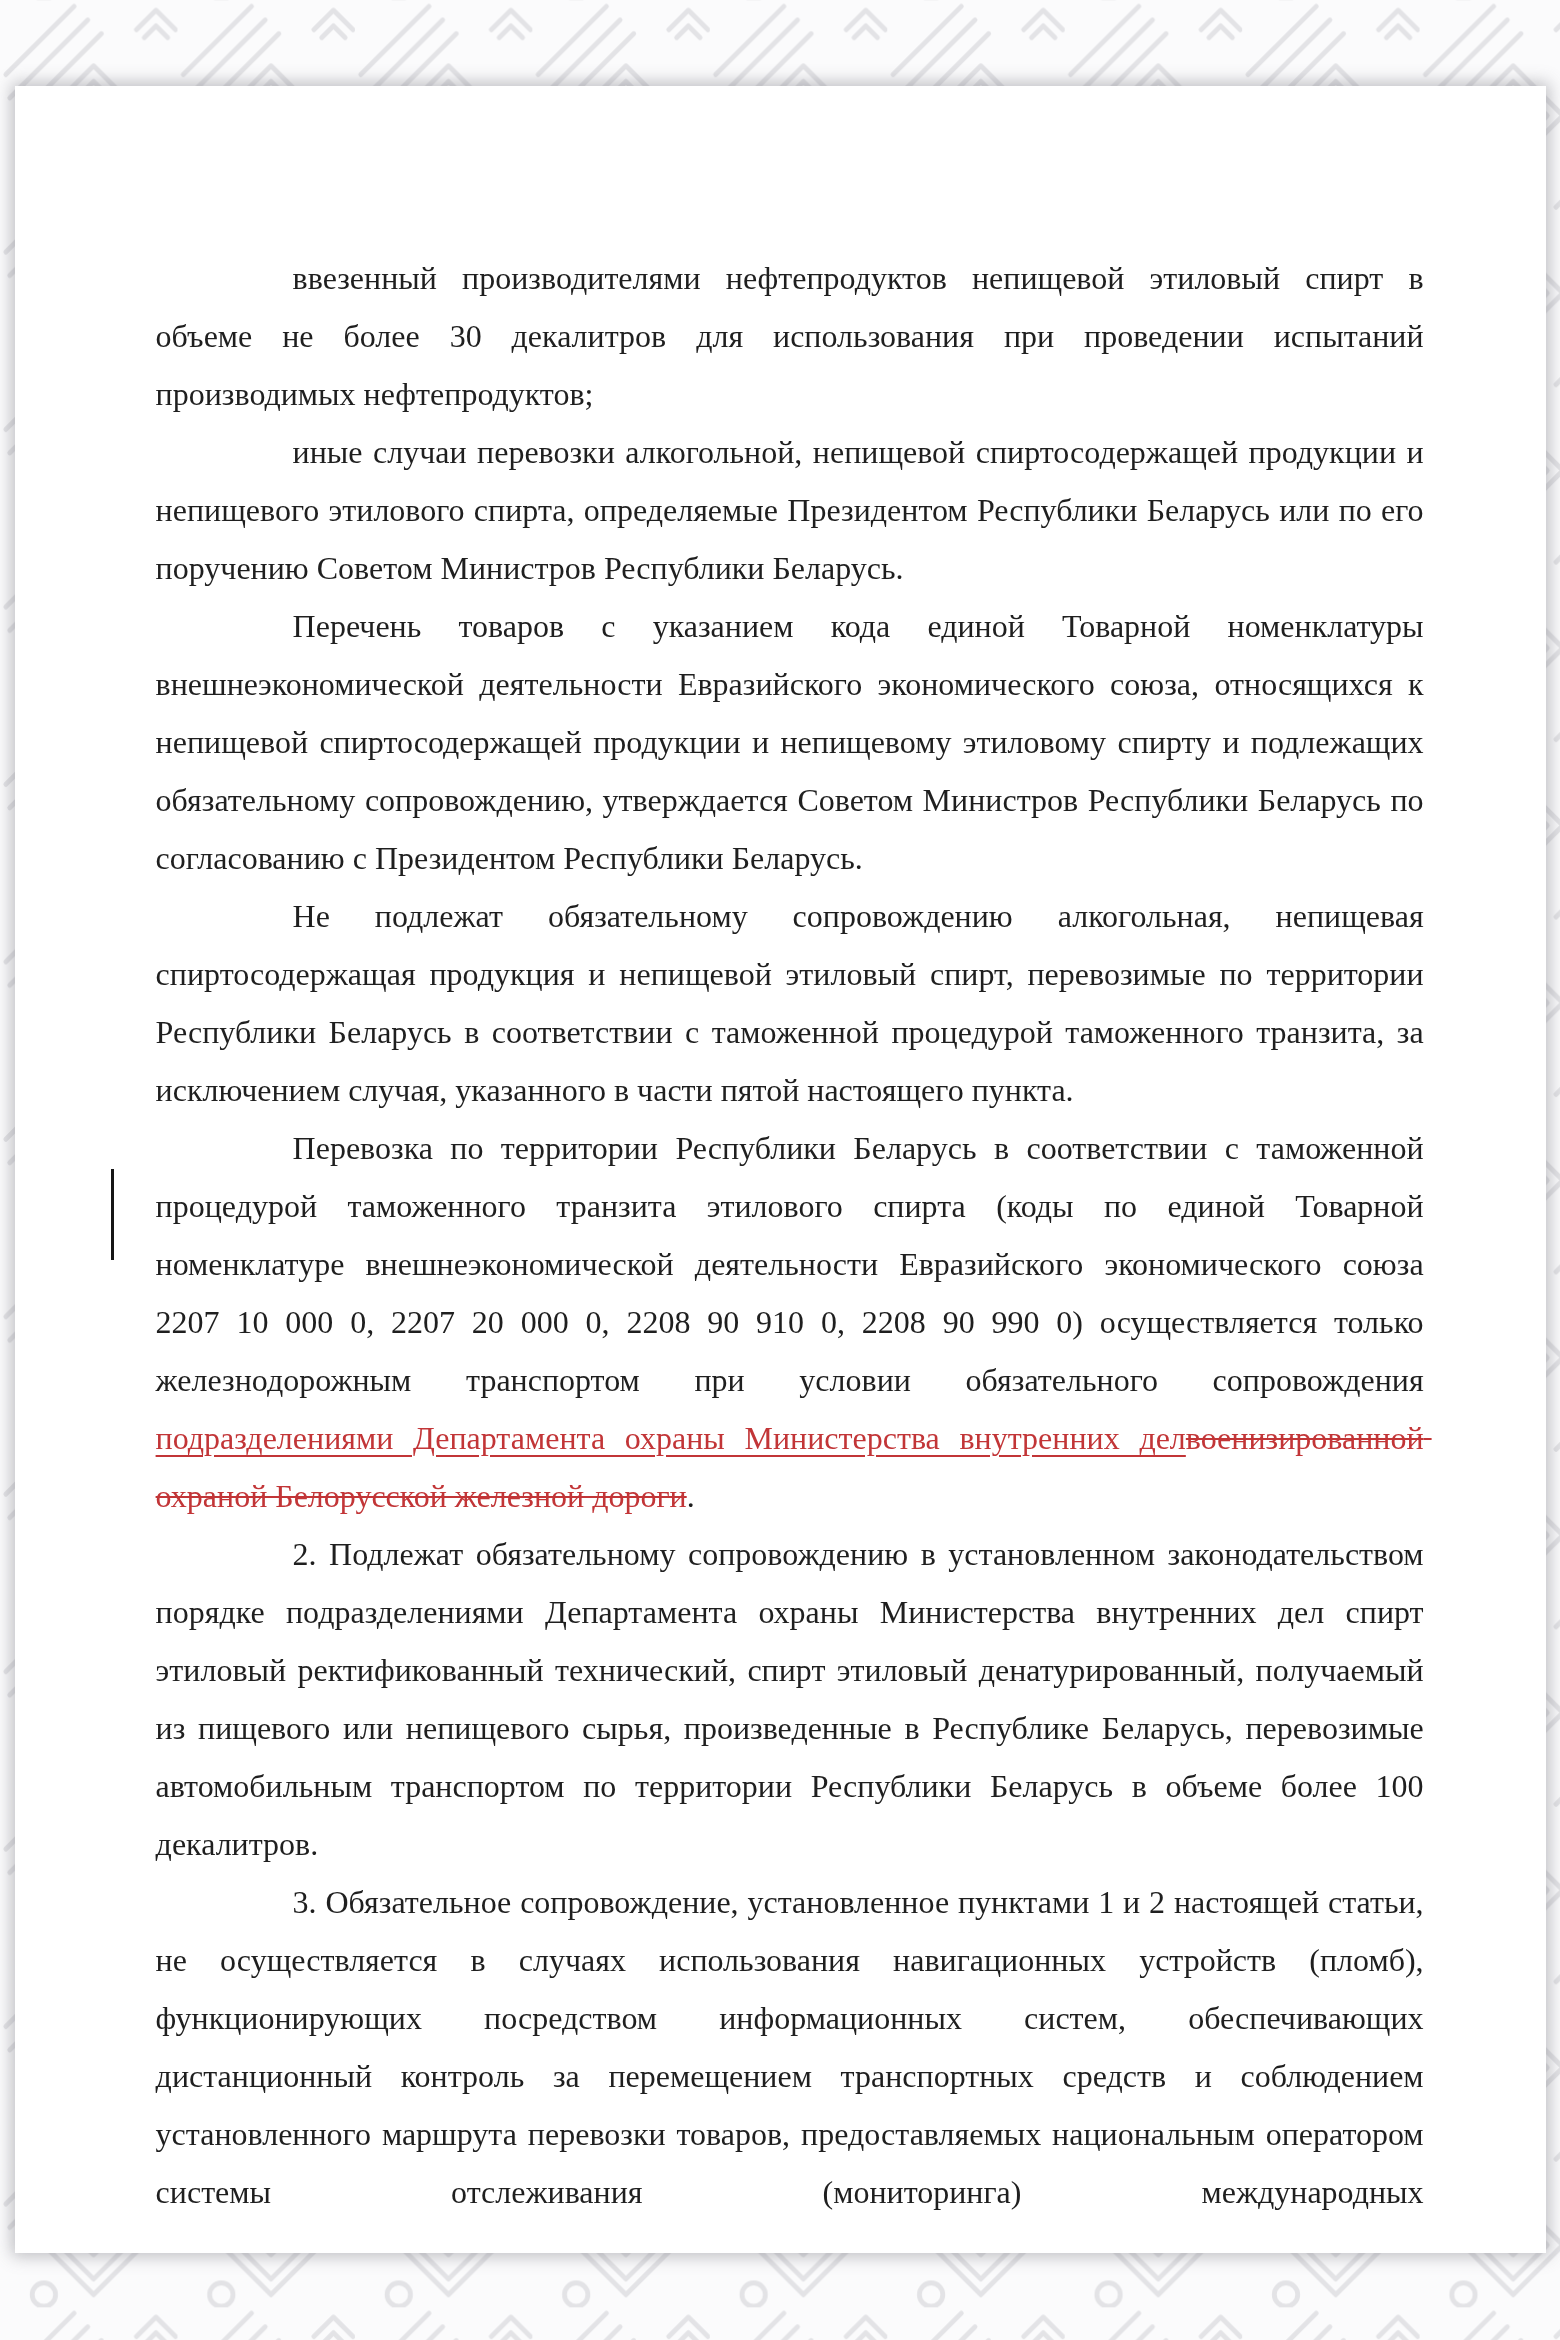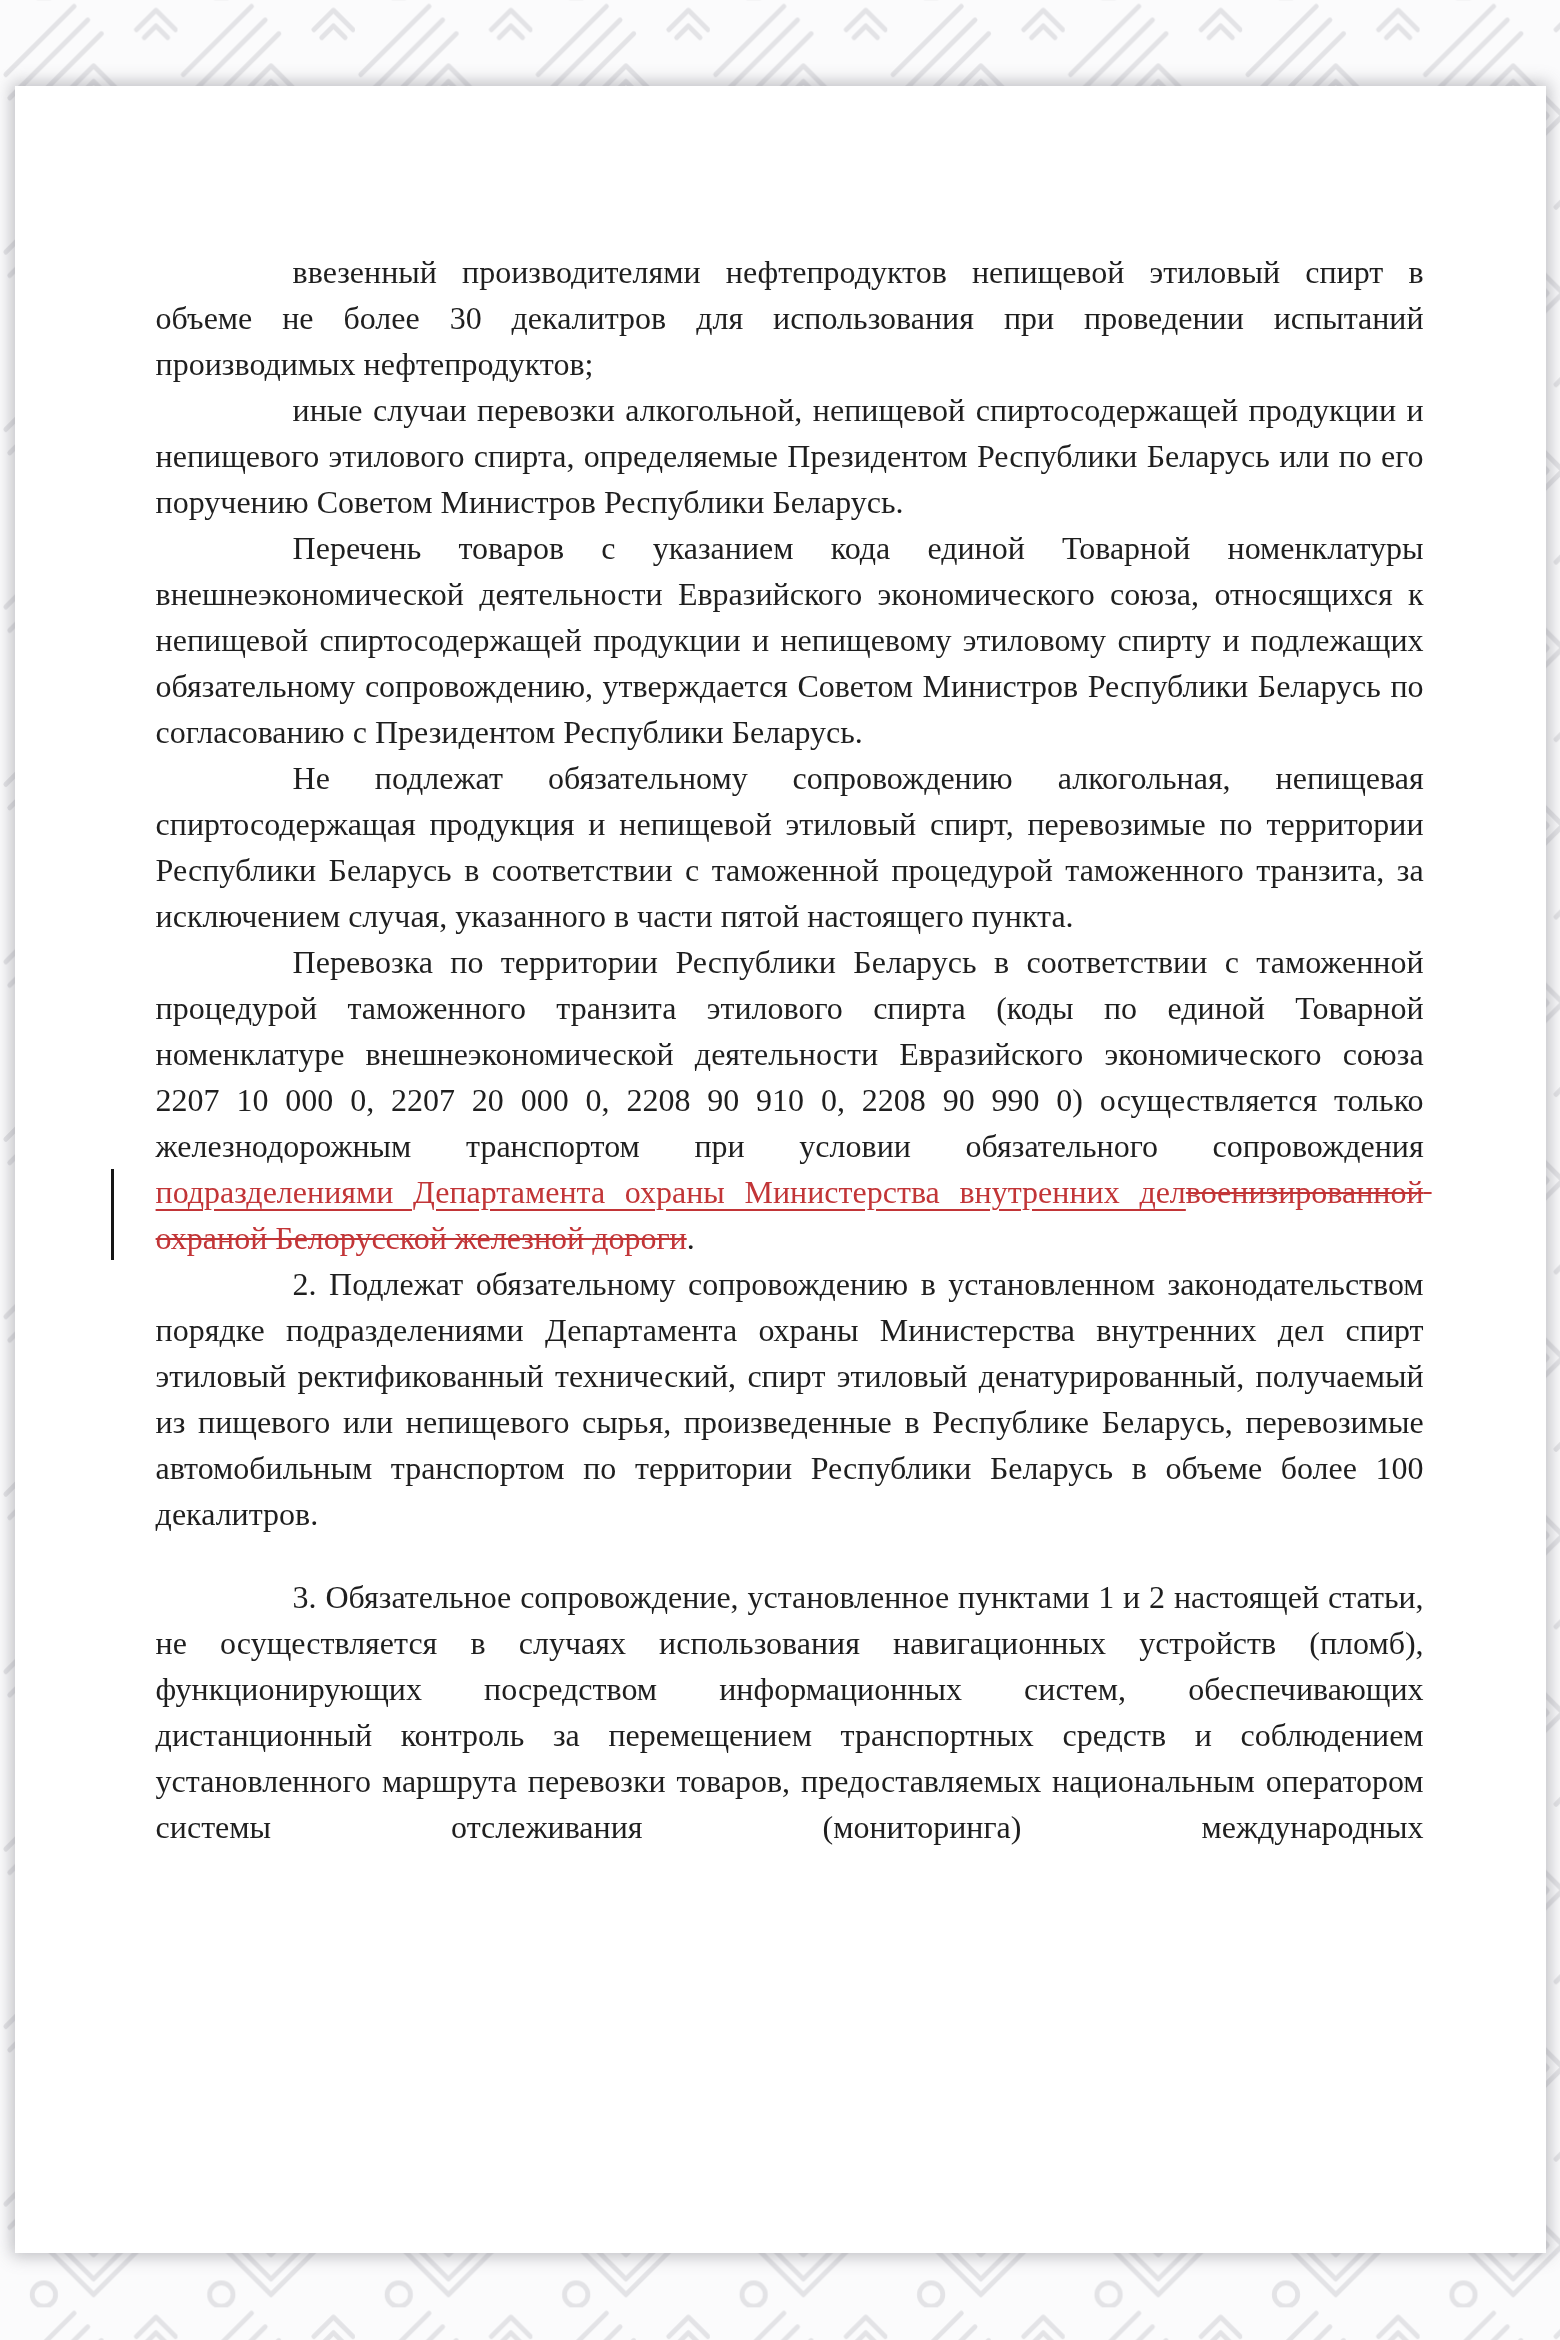--- a/index.html
+++ b/index.html
@@ -25,29 +25,29 @@
     width:1531px;height:2167px;
     background:var(--page-bg);
     box-shadow:0 0 15.6px 2.9px rgba(110,110,120,.45);
   }
   .textblock{
     position:absolute;
     left:141px;top:163px;
     width:1268px;
     color:var(--text);
     font-size:32px;
-    line-height:46px;
+    line-height:58px;
     text-align:justify;
   }
   .para{
     margin:0;
     text-indent:137px;
     hyphens:none;
   }
-  .para.justify-last{text-align-last:justify;margin-top:37px;}
+  .para.justify-last{text-align-last:justify;}
   .run{white-space:pre-wrap;}
   .run-insert{
     color:var(--red);
     text-decoration:underline;
     text-decoration-thickness:2px;
     text-underline-offset:5.9px;
     margin-top:40px;
   }
   .run-delete{
     color:var(--red);

